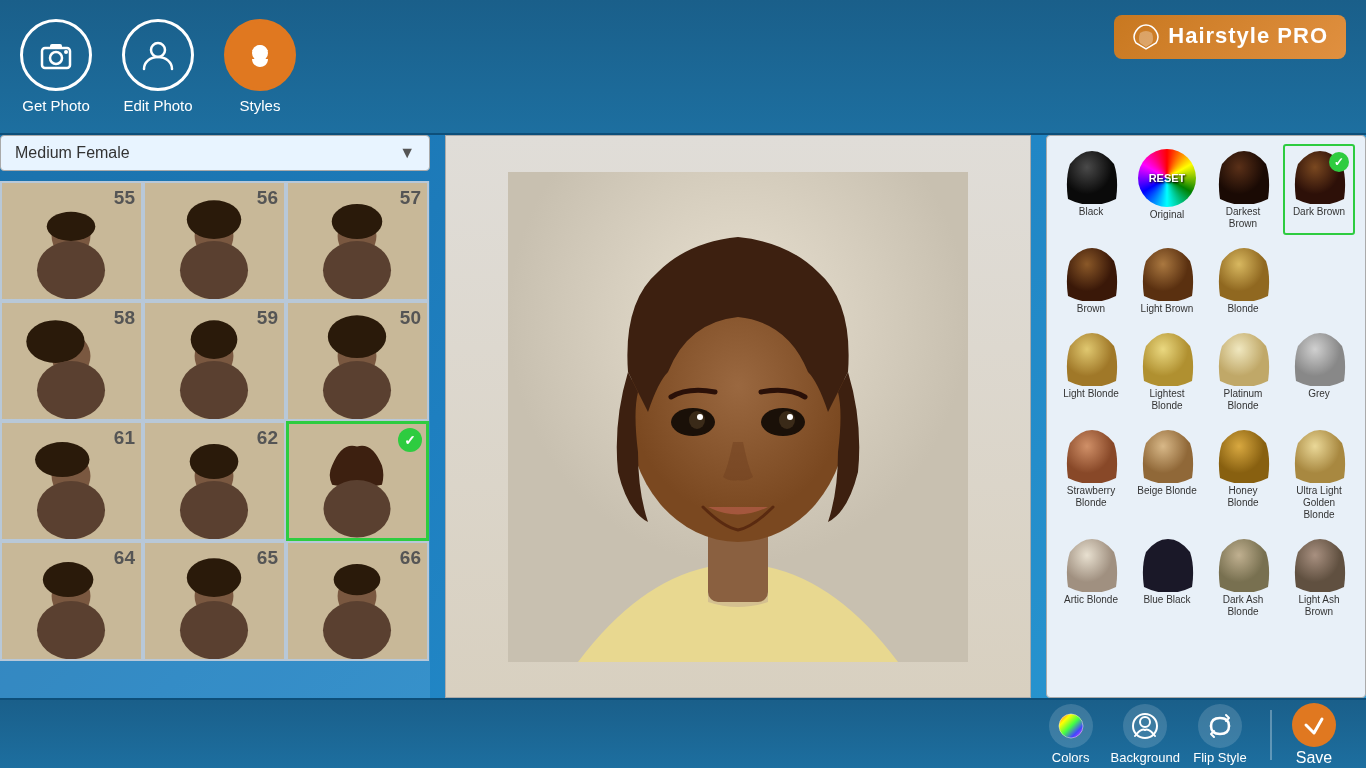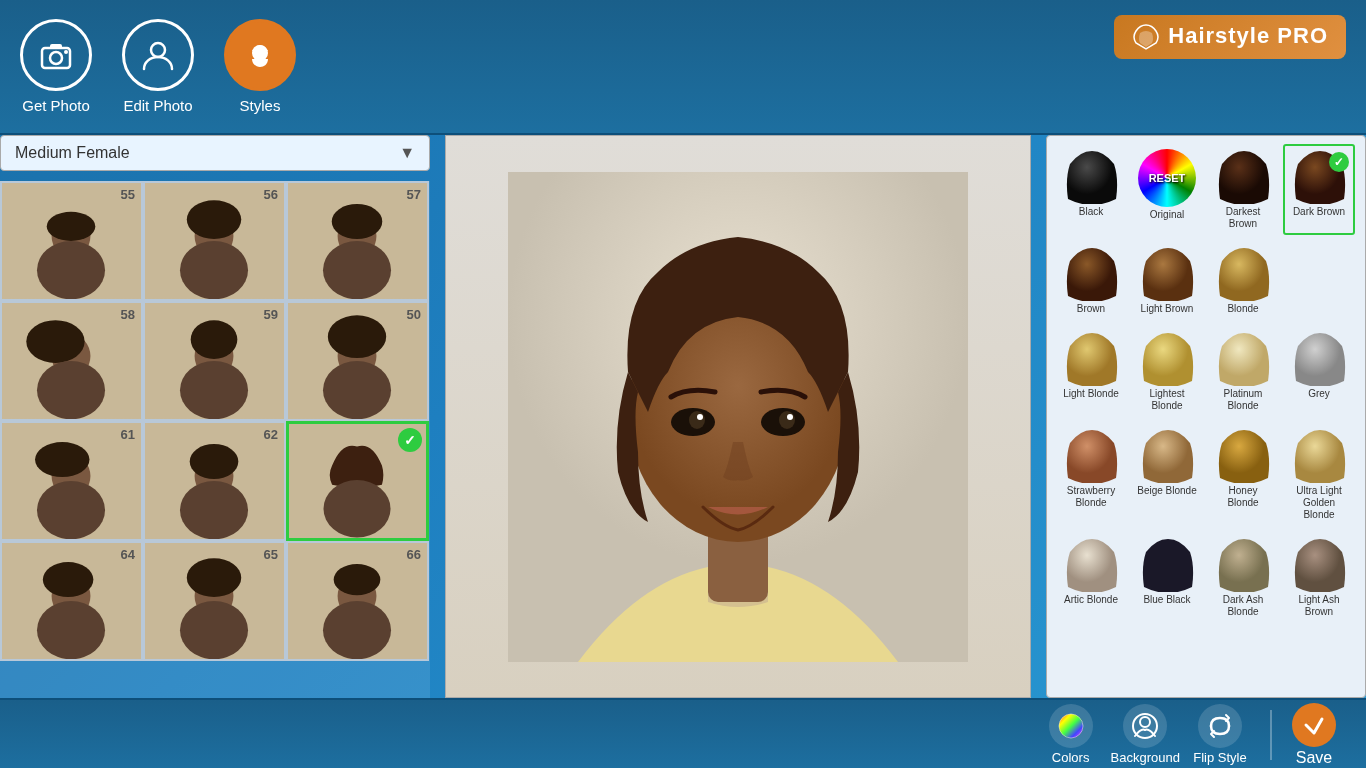--- a/index.html
+++ b/index.html
@@ -120,21 +120,21 @@
       cursor: pointer;
       overflow: hidden;
     }
     .style-thumb.selected {
       border: 3px solid #2ecc40;
     }
     .style-thumb .num {
       position: absolute;
       top: 4px;
       right: 6px;
-      font-size: 13px;
+      font-size: 19px;
       color: #555;
       font-weight: bold;
     }
     .style-thumb .check-badge {
       position: absolute;
       top: 4px;
       right: 4px;
       width: 24px;
       height: 24px;
       background: #2ecc40;

